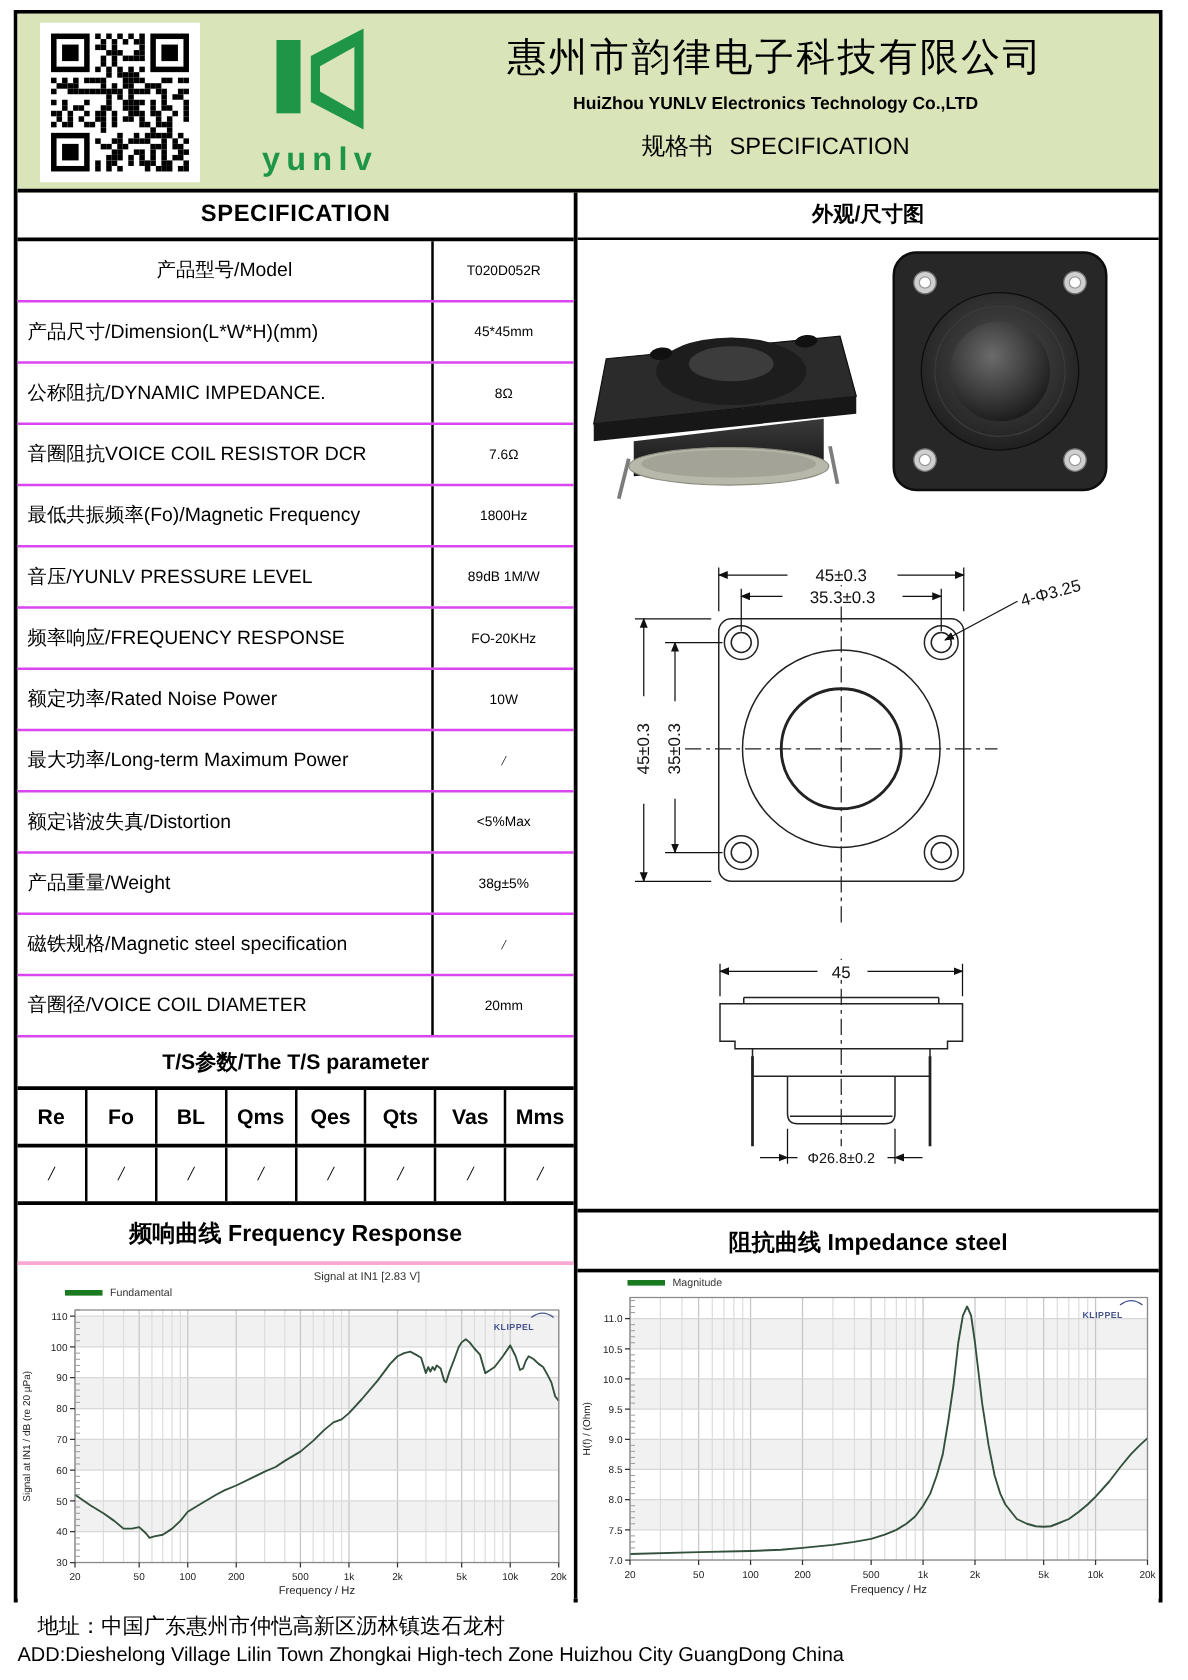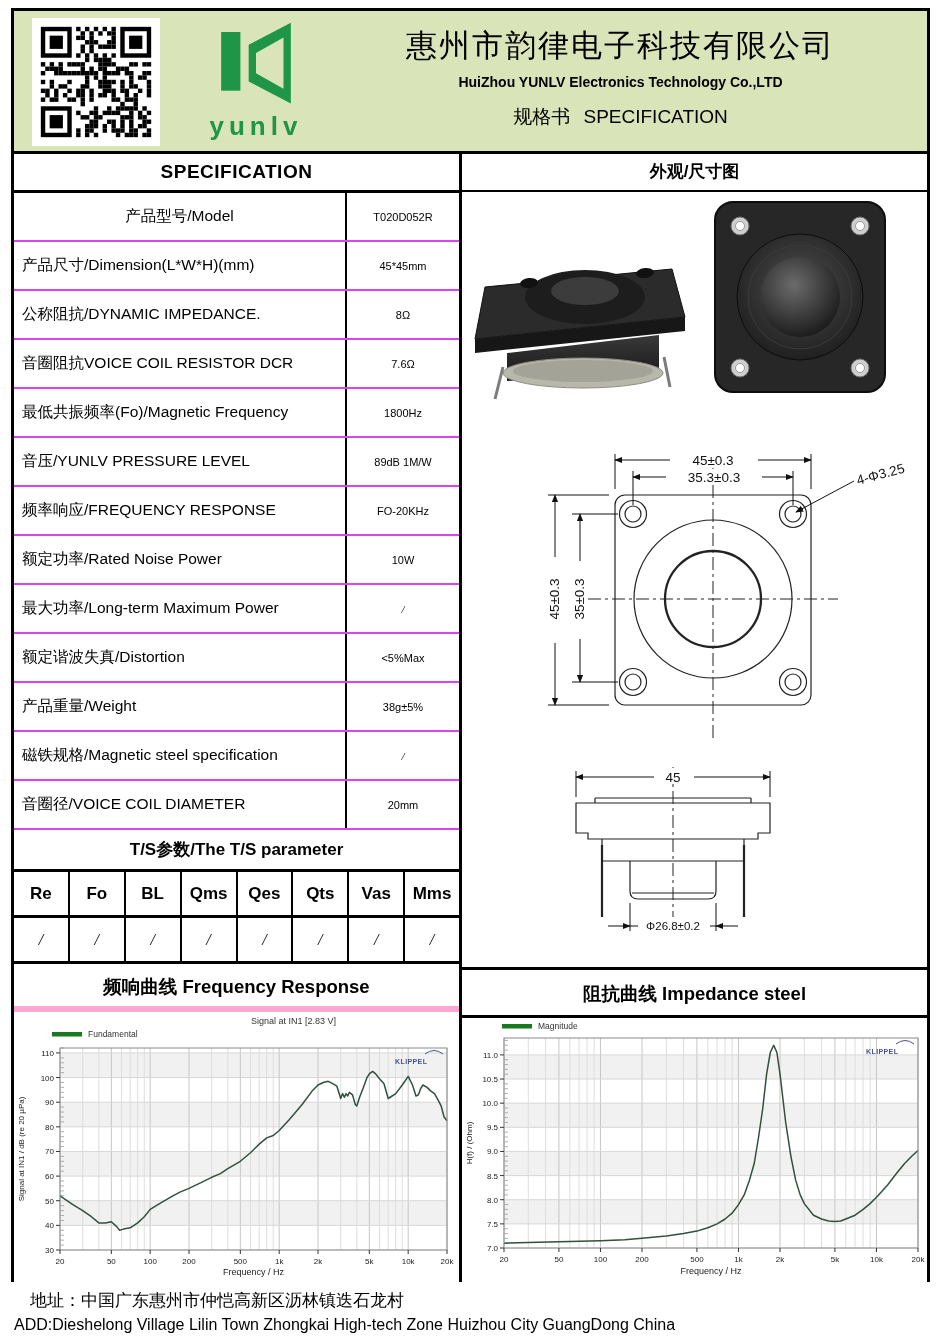--- a/index.html
+++ b/index.html
@@ -36,27 +36,27 @@
   .sval{flex:1;display:flex;align-items:center;justify-content:center;font-size:11px;}
   .it{font-style:italic;font-family:"Liberation Serif",serif;}
   .ts-title{height:42px;border-bottom:3px solid #000;font-weight:bold;font-size:17px;
             text-align:center;line-height:39px;}
   .ts-row{display:flex;height:46px;border-bottom:3px solid #000;box-sizing:border-box;}
   .ts-cell{flex:1;border-right:2px solid #000;display:flex;align-items:center;justify-content:center;
            font-size:17px;box-sizing:border-box;}
   .ts-cell:last-child{border-right:none;}
   .ts-head .ts-cell{font-weight:bold;}
   .ts-vals .ts-cell{font-style:italic;font-family:"Liberation Serif",serif;font-size:16px;}
-  .fr-title{height:48px;border-bottom:6px solid #f9a8d4;font-weight:bold;font-size:18.5px;
+  .fr-title{height:48px;border-bottom:3px solid #f9a8d4;font-weight:bold;font-size:18.5px;
             text-align:center;line-height:45px;}
 
   .right-title{height:38px;border-bottom:2px solid #000;box-sizing:border-box;font-weight:bold;
                font-size:17px;text-align:center;line-height:36px;}
   .photos{position:relative;height:233px;}
-  .front-draw{position:relative;height:320px;margin-left:40px;}
+  .front-draw{position:relative;height:320px;}
   .side-draw{position:relative;height:222px;}
   .imp-title{height:51px;border-top:3px solid #000;border-bottom:3px solid #000;box-sizing:border-box;
              font-weight:bold;font-size:18.5px;text-align:center;line-height:47px;}
 
   svg text.tick{font-size:8px;fill:#222;font-family:"Liberation Sans",sans-serif;}
   svg text.axlabel{font-size:9px;fill:#222;font-family:"Liberation Sans",sans-serif;}
   svg text.ctitle{font-size:9px;fill:#333;font-family:"Liberation Sans",sans-serif;}
   svg text.lgnd{font-size:8.5px;fill:#333;font-family:"Liberation Sans",sans-serif;}
   svg text.dim{font-size:13.5px;fill:#111;font-family:"Liberation Sans",sans-serif;}
   svg text.dimsm{font-size:11.5px;fill:#111;font-family:"Liberation Sans",sans-serif;}

